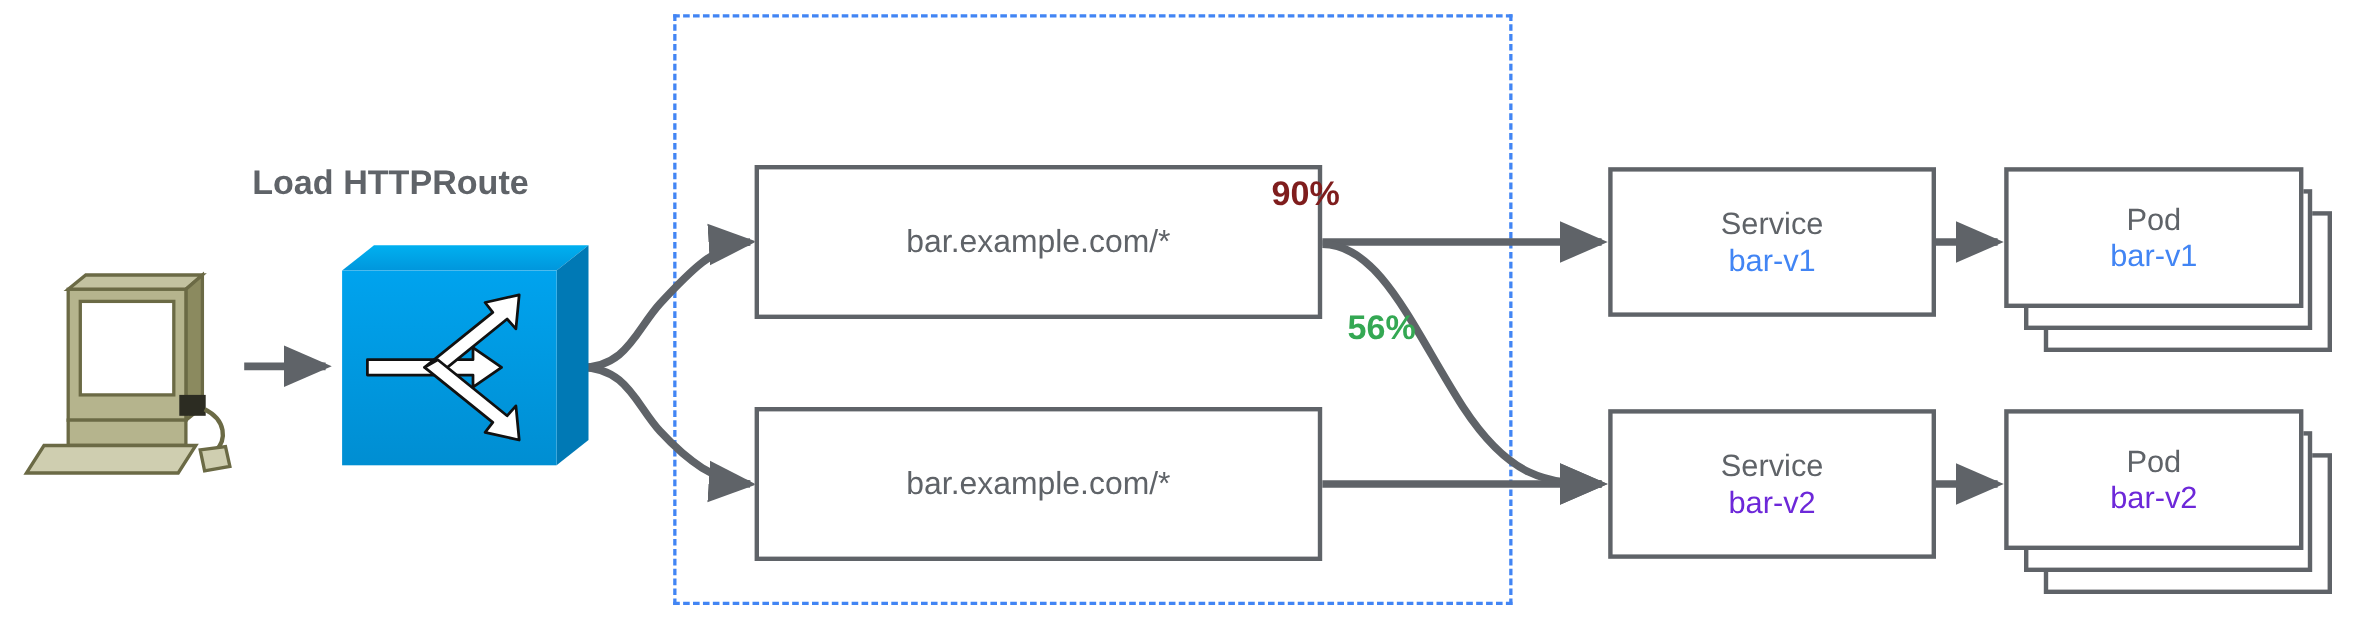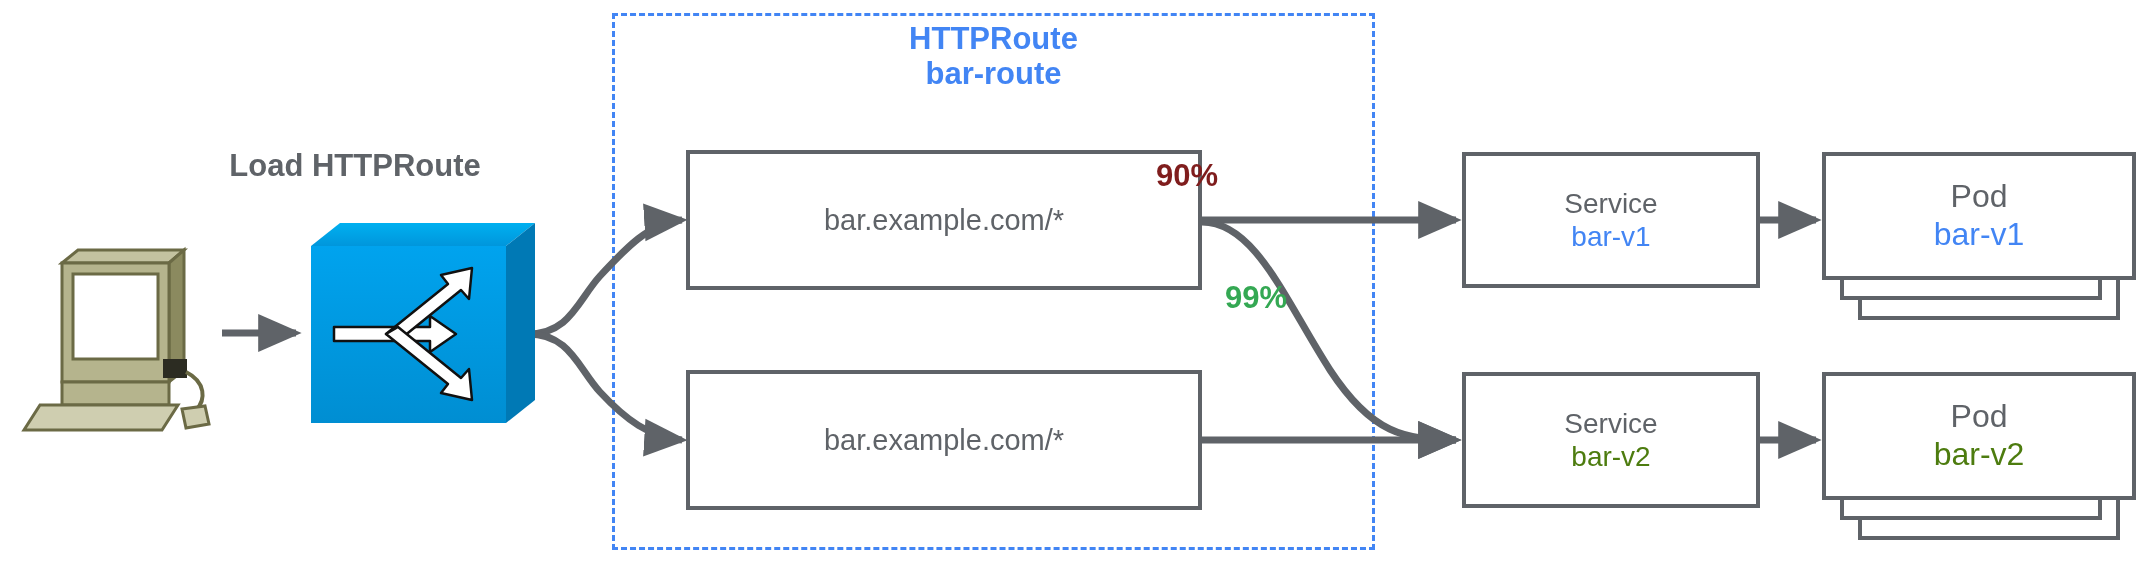--- a/index.html
+++ b/index.html
@@ -35,21 +35,21 @@
     align-items: center;
     justify-content: center;
     line-height: 1.18;
   }
   .node-box .line {
     display: block;
     white-space: nowrap;
   }
   .txt-gray   { color: #5f6368; }
   .txt-blue   { color: #4285f4; }
-  .txt-green  { color: #4d7c0f; }
+  .txt-green  { color: #6d28d9; }
   .bold       { font-weight: normal; }
 
   
   #httproute-group {
     position: absolute;
     left: 612px;
     top: 13px;
     width: 763px;
     height: 537px;
     box-sizing: border-box;
@@ -100,22 +100,22 @@
   .pod-shadow {
     position: absolute;
     box-sizing: border-box;
     border: 4px solid #5f6368;
     background: #ffffff;
     width: 262px; height: 128px;
   }
   .pod-front {
     position: absolute;
     left: 0; top: 0;
-    width: 314px; height: 128px;
-    font-size: 32px;
+    width: 272px; height: 128px;
+    font-size: 28px;
     text-align: center;
   }
   #pod-stack-v1 { left: 1822px; top: 152px; width: 300px; height: 170px; }
   #pod-stack-v2 { left: 1822px; top: 372px; width: 300px; height: 170px; }
 
   
   .pct-label {
     position: absolute;
     font-size: 31px;
     font-weight: bold;
@@ -124,24 +124,20 @@
   #pct-90 { left: 1156px; top: 158px; color: #7f1d1d; }
   #pct-10 { left: 1225px; top: 280px; color: #34a853; }
 </style>
 </head>
 <body>
 
 <div id="diagram-root">
 
   <div id="httproute-group"></div>
 
-  <div id="httproute-title">
-    <span class="line">HTTPRoute</span><br>
-    <span class="line">bar-route</span>
-  </div>
 
   <svg class="svg-layer" viewBox="0 0 2149 573">
     <defs>
       <marker id="arrowhead" markerWidth="7" markerHeight="7" refX="5.4" refY="3" orient="auto">
         <path d="M0,0.3 L6.2,3 L0,5.7 z" fill="#5f6368"></path>
       </marker>
       <linearGradient id="lbTopGrad" x1="0" y1="0" x2="0" y2="1">
         <stop offset="0%" stop-color="#00b0f0"></stop>
         <stop offset="100%" stop-color="#0096dc"></stop>
       </linearGradient>
@@ -206,21 +202,21 @@
 
   <div class="node-box" id="route-box-1">
     <span class="line txt-gray">bar.example.com/*</span>
   </div>
 
   <div class="node-box" id="route-box-2">
     <span class="line txt-gray">bar.example.com/*</span>
   </div>
 
   <div class="pct-label" id="pct-90">90%</div>
-  <div class="pct-label" id="pct-10">99%</div>
+  <div class="pct-label" id="pct-10">56%</div>
 
   <div class="node-box" id="service-box-v1">
     <span class="line txt-gray">Service</span>
     <span class="line txt-blue bold">bar-v1</span>
   </div>
 
   <div class="node-box" id="service-box-v2">
     <span class="line txt-gray">Service</span>
     <span class="line txt-green bold">bar-v2</span>
   </div>

